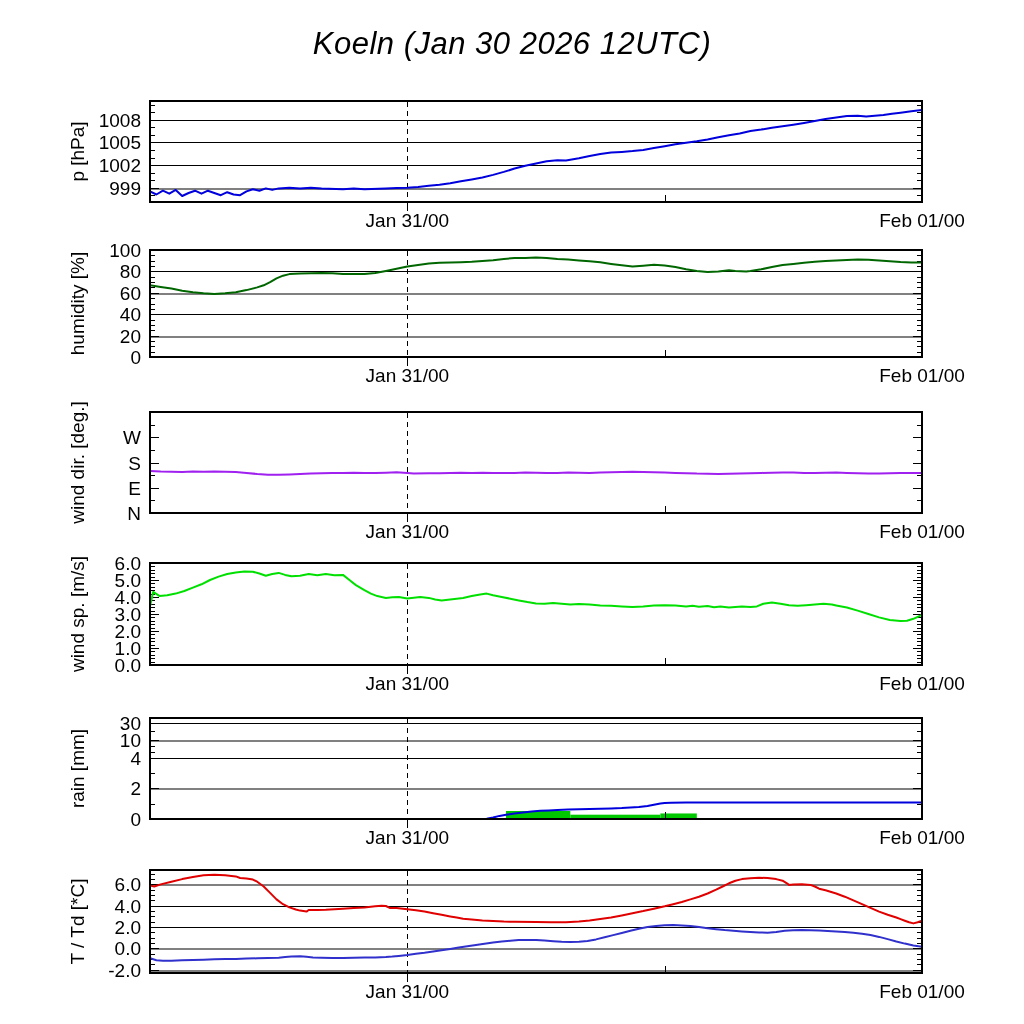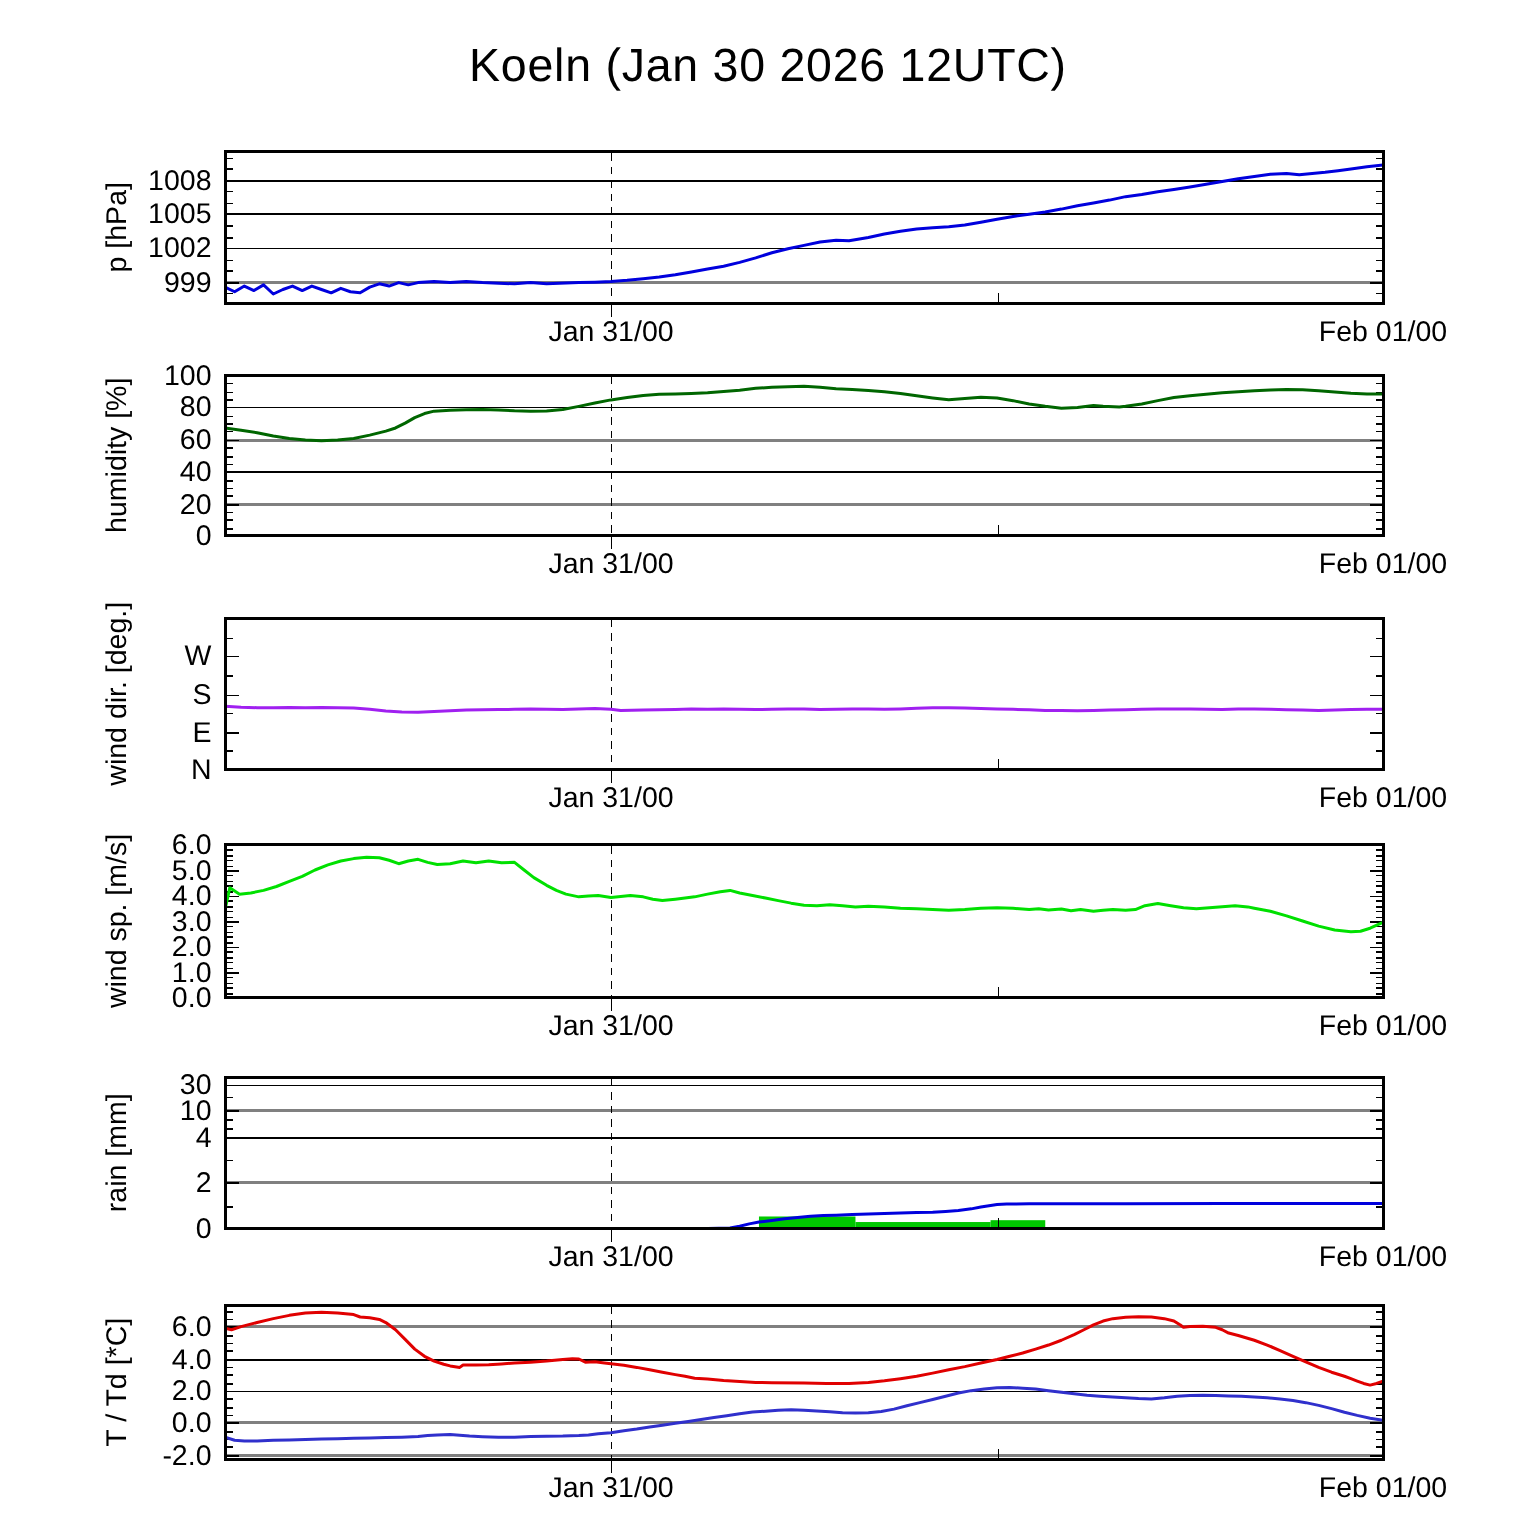--- a/index.html
+++ b/index.html
@@ -1,18 +1,18 @@
 <!DOCTYPE html>
 <html><head>
 <meta charset="utf-8">
 <style>
   html,body{margin:0;padding:0;background:#ffffff;width:1024px;height:1024px;overflow:hidden;}
   body{font-family:"Liberation Sans",sans-serif;color:#000;}
   #title{position:absolute;top:26px;left:0;width:1024px;text-align:center;
-         font-size:31px;letter-spacing:0.5px;}
+         font-size:31px;letter-spacing:0.5px;font-style:italic;}
   #chart-svg{position:absolute;top:0;left:0;}
 </style>
 </head>
 <body>
 
 <div id="title">Koeln (Jan 30 2026 12UTC)</div>
 <svg id="chart-svg" width="1024" height="1024" viewBox="0 0 1024 1024" style="font-family:&quot;Liberation Sans&quot;,sans-serif;">
     <g>
       <clipPath id="clip0">
         <rect x="150" y="101" width="772" height="101"></rect>

